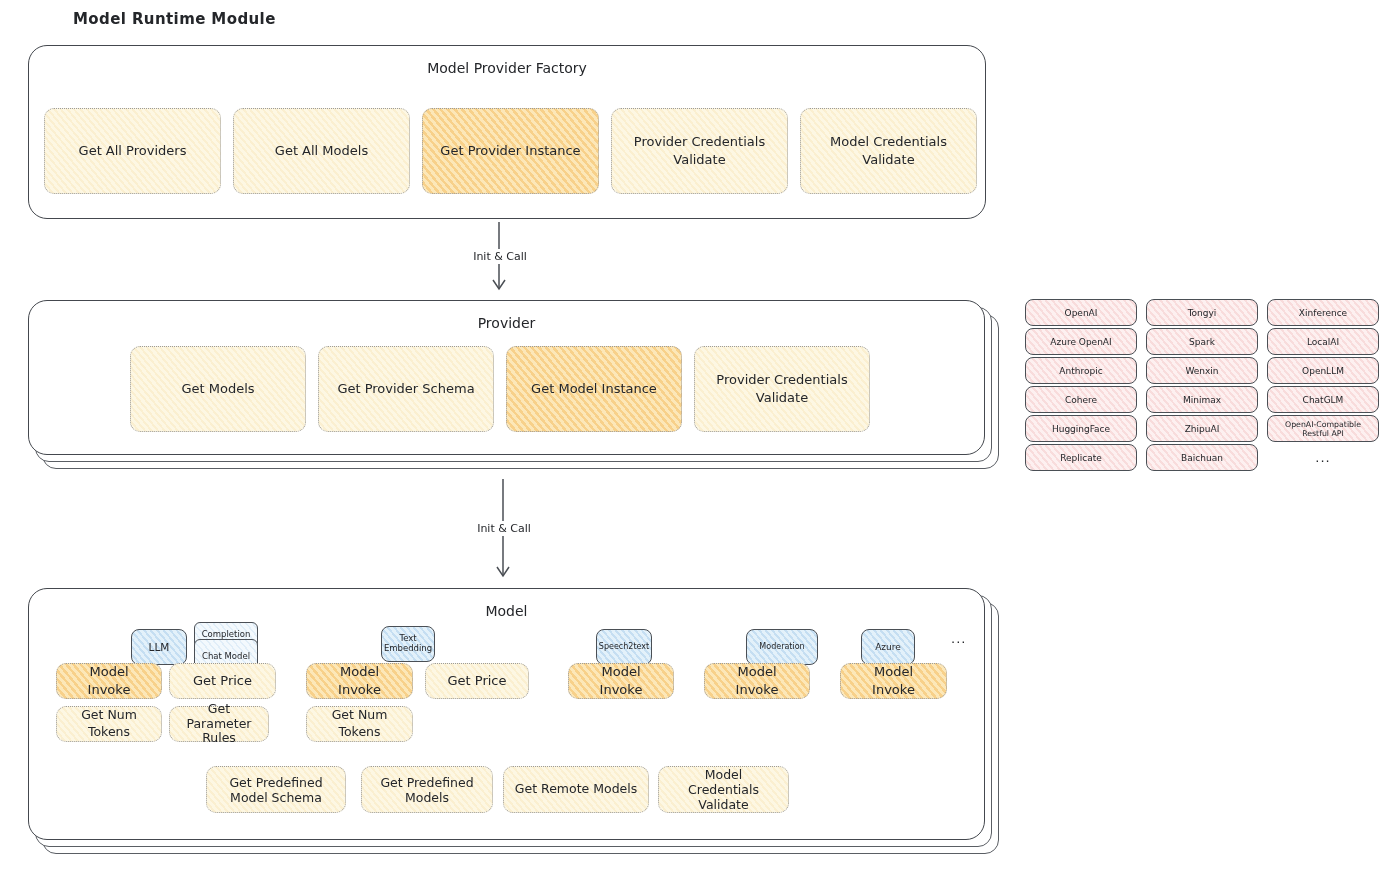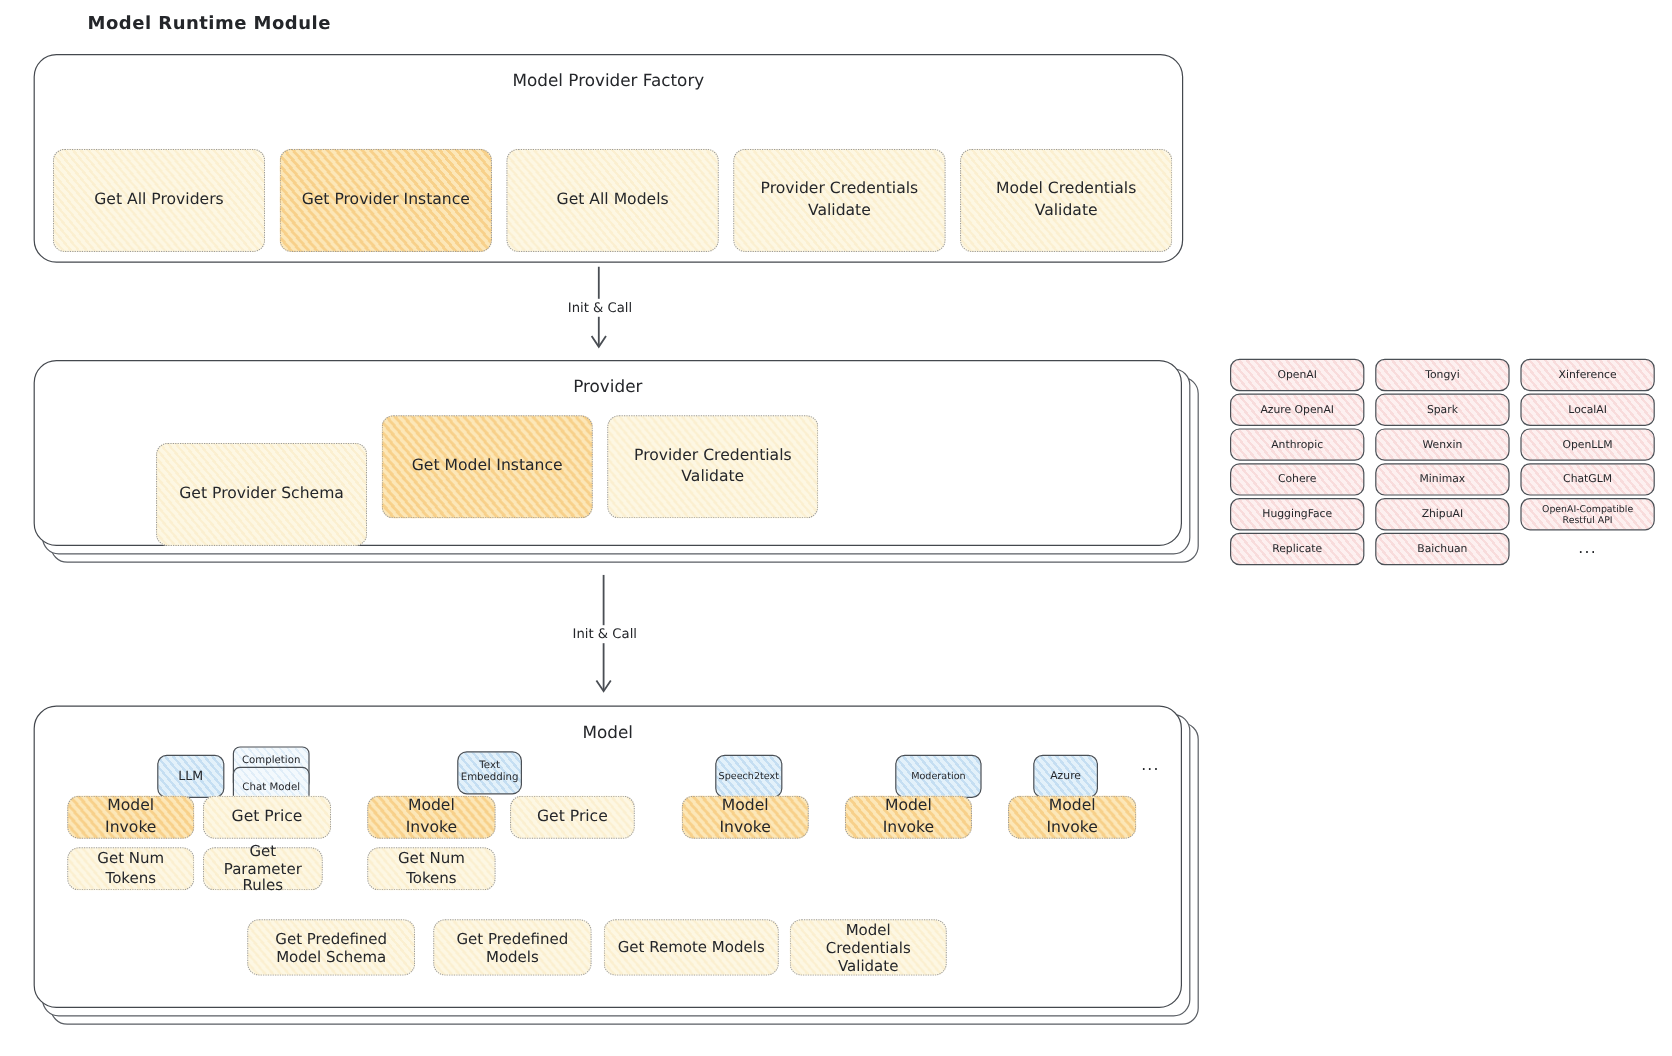--- a/index.html
+++ b/index.html
@@ -75,44 +75,45 @@
 </style>
 </head>
 <body>
 
 <div class="canvas">
 
   <div class="page-title">Model Runtime Module</div>
 
   <div class="panel" style="left:28px; top:45px; width:958px; height:174px;">
     <div class="panel-title">Model Provider Factory</div>
-    <div class="btn-row" style="left:15px; top:78px; gap:12px;">
+    <div class="btn-row" style="left:15px; top:62px; gap:12px;">
       <div class="btn" style="width:177px; height:86px;">Get All Providers</div>
+      <div class="btn" style="width:177px; height:86px;">Get All Models</div>
       <div class="btn highlighted" style="width:177px; height:86px;">Get Provider Instance</div>
-      <div class="btn" style="width:177px; height:86px;">Get All Models</div>
       <div class="btn" style="width:177px; height:86px;">Provider Credentials Validate</div>
       <div class="btn" style="width:177px; height:86px;">Model Credentials Validate</div>
     </div>
   </div>
 
   <div class="arrow" style="left:490px; top:222px;">
     <svg width="18" height="74" viewBox="0 0 18 74">
       <line x1="9" y1="0" x2="9" y2="66" stroke="#4a4e54" stroke-width="1.5"></line>
       <path d="M3 58 L9 67 L15 58" fill="none" stroke="#4a4e54" stroke-width="1.5"></path>
     </svg>
   </div>
   <div class="arrow-label" style="left:468px; top:249px; width:64px;">Init &amp; Call</div>
 
   <div class="group" style="left:28px; top:300px; width:957px; height:155px;">
     <div class="layer l2"></div>
     <div class="layer l1"></div>
     <div class="panel">
       <div class="panel-title">Provider</div>
       <div class="btn-row" style="left:101px; top:45px; gap:12px;">
-        <div class="btn" style="width:176px; height:86px;margin-top:23px;">Get Provider Schema</div>
+        <div class="btn" style="width:176px; height:86px;">Get Models</div>
+        <div class="btn" style="width:176px; height:86px;">Get Provider Schema</div>
         <div class="btn highlighted" style="width:176px; height:86px;">Get Model Instance</div>
         <div class="btn" style="width:176px; height:86px;">Provider Credentials Validate</div>
       </div>
     </div>
   </div>
 
   <div class="provider-grid">
     <div class="pill">OpenAI</div>
     <div class="pill">Tongyi</div>
     <div class="pill">Xinference</div>

